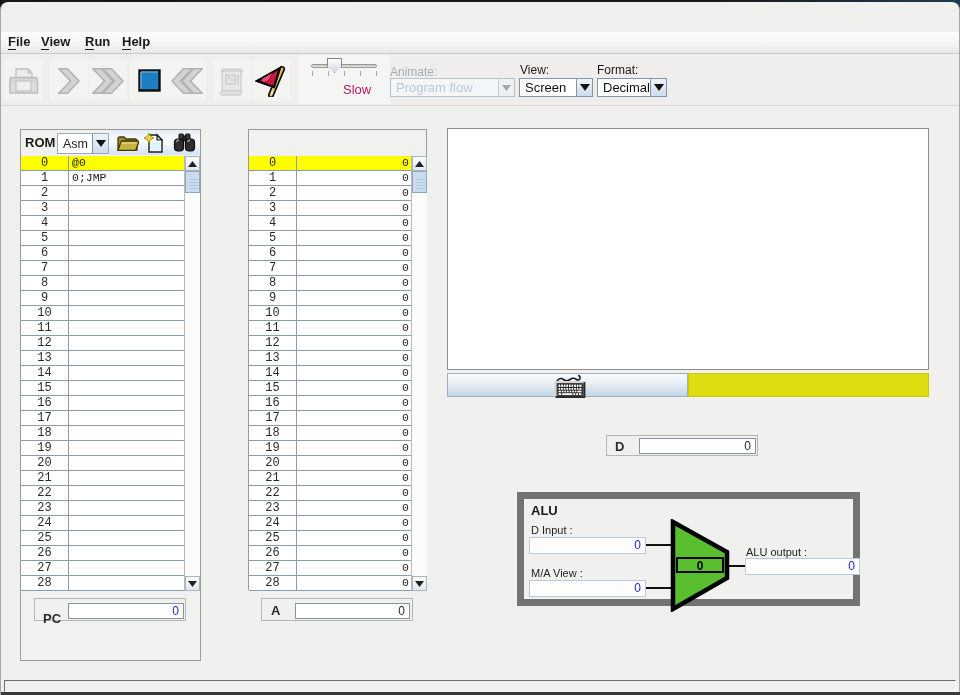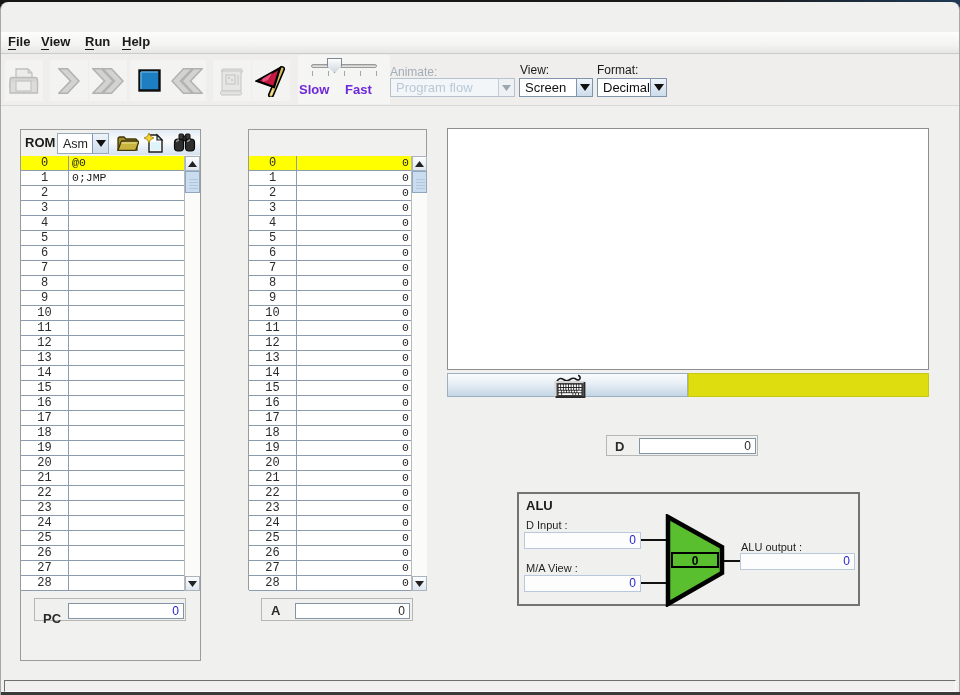--- a/index.html
+++ b/index.html
@@ -16,21 +16,21 @@
 .mitem { position:absolute; top:2px; font-size:13px; font-weight:bold; color:#1a1a1a; }
 .mitem u { text-decoration:none; border-bottom:1.5px solid #1a1a1a; }
 #toolbar { position:absolute; left:0; top:52px; width:958px; height:52px; background:#efeeec; border-bottom:1px solid #d9d9d7; }
 .tbtn { position:absolute; top:6px; width:38px; height:41px; background:#f3f3f1; display:flex; align-items:center; justify-content:center; }
 
 
 #sliderpanel { position:absolute; left:297px; top:1px; width:92px; height:49px; background:#f5f5f3; }
 #slidertrack { position:absolute; left:13px; top:9px; width:66px; height:4px; background:linear-gradient(180deg,#bdbdbd,#eee); border:1px solid #9a9a9a; border-radius:2px; }
 #sliderthumb { position:absolute; left:29px; top:3px; width:15px; height:15px; background:linear-gradient(180deg,#fdfdfd,#cfd8df); border:1px solid #7d8792; clip-path:polygon(0 0,100% 0,100% 55%,50% 100%,0 55%); }
 .tick { position:absolute; top:16px; width:1px; height:5px; background:#9aa; }
-.sflabel { position:absolute; top:27px; font-size:13px; font-weight:bold; color:#6d28d9; }
+.sflabel { position:absolute; top:27px; font-size:13px; font-weight:normal; color:#be185d;margin-left:44px; }
 
 
 .cblabel { position:absolute; font-size:12px; color:#1a1a1a; }
 .cblabel.dis { color:#a3aeb8; }
 .combo { position:absolute; height:19px; background:#fff; border:1px solid #8095ab; font-size:13px; color:#111; }
 .combo .ctext { position:absolute; left:5px; top:0; line-height:18px; white-space:nowrap; }
 .combo .carr { position:absolute; right:0; top:0; width:16px; height:17px; background:linear-gradient(180deg,#eef4fa 0%,#cddceb 100%); border-left:1px solid #8095ab; display:flex; align-items:center; justify-content:center; }
 .combo.dis { background:#f3f6f8; border-color:#b7c2cc; color:#bac8d8; }
 .combo.dis .carr { background:#eef1f4; border-left-color:#c3ced8; }
 
@@ -55,21 +55,21 @@
 .reglbl { position:absolute; font-size:13px; font-weight:bold; color:#2a2a2a; }
 .regfield { position:absolute; background:#fff; border:1px solid #8394a5; font-family:"Liberation Sans",sans-serif; font-size:12px; text-align:right; padding-right:4px; color:#2a2a2a; }
 .blue { color:#2626cc; }
 
 
 #screen { position:absolute; left:446px; top:126px; width:482px; height:242px; background:#fff; border:1px solid #8e8e8e; }
 #kbdbar { position:absolute; left:446px; top:371px; width:241px; height:24px; background:linear-gradient(180deg,#fafcfd 0%,#e7eef5 45%,#c3d5e4 100%); border:1px solid #9eb0c0; }
 #yellowbar { position:absolute; left:687px; top:371px; width:241px; height:24px; background:#dedd10; border:1px solid #c8c80e; }
 
 
-#alubox { position:absolute; left:516px; top:490px; width:343px; height:114px; border:2px solid #737373; background:#f0f0ee; }
+#alubox { position:absolute; left:516px; top:490px; width:343px; height:114px; border:7px solid #737373; background:#f0f0ee; }
 .alulbl { position:absolute; font-size:11px; color:#1f1f1f; }
 .alufield { position:absolute; height:17px; background:#fdfdfe; border:1px solid #b9c8dc; font-size:12px; text-align:right; padding-right:4px; color:#2626cc; line-height:15px; }
 .aluline { position:absolute; height:2px; background:#111; }
 
 
 #statusbar { position:absolute; left:3px; top:678px; width:952px; height:12px; background:#f0f0ee; border-top:1px solid #6f6f6f; border-left:1px solid #6f6f6f; border-right:1px solid #fbfbfb; border-bottom:1px solid #fbfbfb; }
 #botline { position:absolute; left:0; top:690px; width:960px; height:3px; background:#3a3a3a; }
 </style>
 </head>
 <body>

